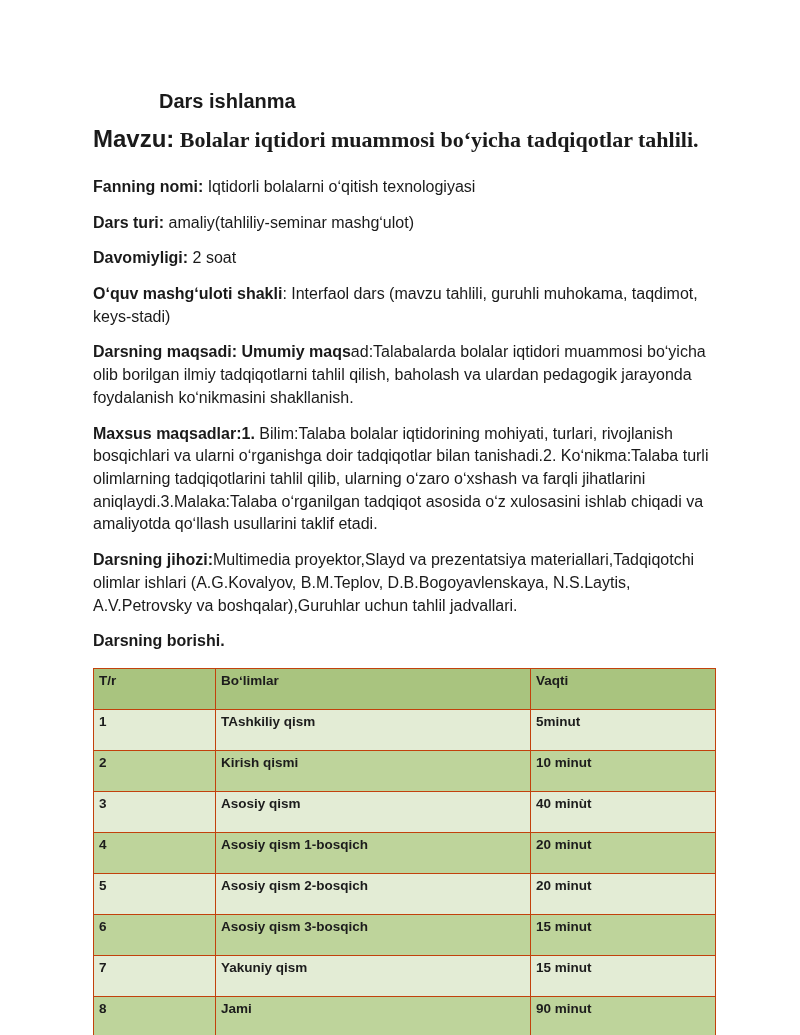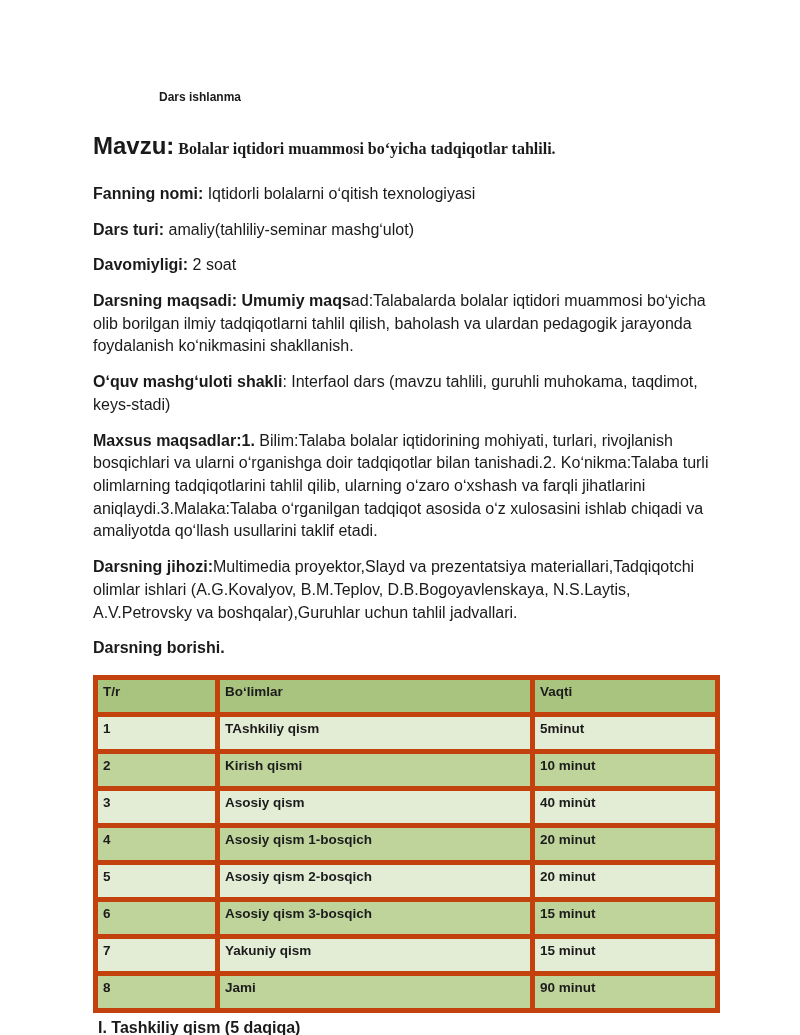--- a/index.html
+++ b/index.html
@@ -11,58 +11,58 @@
     position: relative;
     width: 800px;
     min-height: 1035px;
     box-sizing: border-box;
     padding: 90px 88px 40px 93px;
     background: #ffffff;
     font-family: "Liberation Sans", sans-serif;
     color: #1a1a1a;
   }
   .doc-title {
-    font-size: 12px;
+    font-size: 20px;
     font-weight: bold;
-    margin: 0 0 28px 66px;
+    margin: 0 0 12px 66px;
   }
   .mavzu {
     margin: 0 0 22px 0;
     line-height: 1.2;
   }
   .mavzu-label {
     font-size: 24px;
     font-weight: bold;
     font-family: "Liberation Sans", sans-serif;
   }
   .mavzu-text {
-    font-size: 16px;
+    font-size: 22px;
     font-weight: bold;
     font-family: "Liberation Serif", serif;
   }
   .para {
     font-size: 16px;
     line-height: 1.42;
     margin: 0 0 13px 0;
   }
   .para .b {
     font-weight: bold;
   }
   .lesson-table {
     border-collapse: collapse;
     width: 622px;
     margin-top: 15px;
     table-layout: fixed;
   }
   .lesson-table th,
   .lesson-table td {
-    border: 5px solid #c2410c;
+    border: 1px solid #c2410c;
     text-align: left;
     vertical-align: top;
-    padding: 4px 6px 4px 5px;
+    padding: 4px 6px 12px 5px;
     font-size: 13.5px;
     font-weight: bold;
     height: 24px;
     color: #1c1c1c;
     overflow: hidden;
   }
   .lesson-table col.c1 { width: 122px; }
   .lesson-table col.c2 { width: 315px; }
   .lesson-table col.c3 { width: 185px; }
   .lesson-table thead th {
@@ -88,22 +88,22 @@
   <h1 class="doc-title">Dars ishlanma</h1>
 
   <p class="mavzu">
     <span class="mavzu-label">Mavzu:</span><span class="mavzu-text"> Bolalar iqtidori muammosi boʻyicha tadqiqotlar tahlili.</span>
   </p>
 
   <div id="paragraphs">
       <p class="para"><span class="b">Fanning nomi:</span><span> Iqtidorli bolalarni oʻqitish texnologiyasi</span></p>
       <p class="para"><span class="b">Dars turi:</span><span> amaliy(tahliliy-seminar mashgʻulot)</span></p>
       <p class="para"><span class="b">Davomiyligi:</span><span> 2 soat</span></p>
+      <p class="para"><span class="b">Oʻquv mashgʻuloti shakli</span><span>: Interfaol dars (mavzu tahlili, guruhli muhokama, taqdimot, keys-stadi)</span></p>
       <p class="para"><span class="b">Darsning maqsadi: Umumiy maqs</span><span>ad:Talabalarda bolalar iqtidori muammosi boʻyicha olib borilgan ilmiy tadqiqotlarni tahlil qilish, baholash va ulardan pedagogik jarayonda foydalanish koʻnikmasini shakllanish.</span></p>
-      <p class="para"><span class="b">Oʻquv mashgʻuloti shakli</span><span>: Interfaol dars (mavzu tahlili, guruhli muhokama, taqdimot, keys-stadi)</span></p>
       <p class="para"><span class="b">Maxsus maqsadlar:1.</span><span> Bilim:Talaba bolalar iqtidorining mohiyati, turlari, rivojlanish bosqichlari va ularni oʻrganishga doir tadqiqotlar bilan tanishadi.2. Koʻnikma:Talaba turli olimlarning tadqiqotlarini tahlil qilib, ularning oʻzaro oʻxshash va farqli jihatlarini aniqlaydi.3.Malaka:Talaba oʻrganilgan tadqiqot asosida oʻz xulosasini ishlab chiqadi va amaliyotda qoʻllash usullarini taklif etadi.</span></p>
       <p class="para"><span class="b">Darsning jihozi:</span><span>Multimedia proyektor,Slayd va prezentatsiya materiallari,Tadqiqotchi olimlar ishlari (A.G.Kovalyov, B.M.Teplov, D.B.Bogoyavlenskaya, N.S.Laytis, A.V.Petrovsky va boshqalar),Guruhlar uchun tahlil jadvallari.</span></p>
       <p class="para"><span class="b">Darsning borishi.</span><span></span></p>
     </div>
 
   <table class="lesson-table" id="lesson-table">
     <colgroup>
       <col class="c1">
       <col class="c2">
       <col class="c3">

